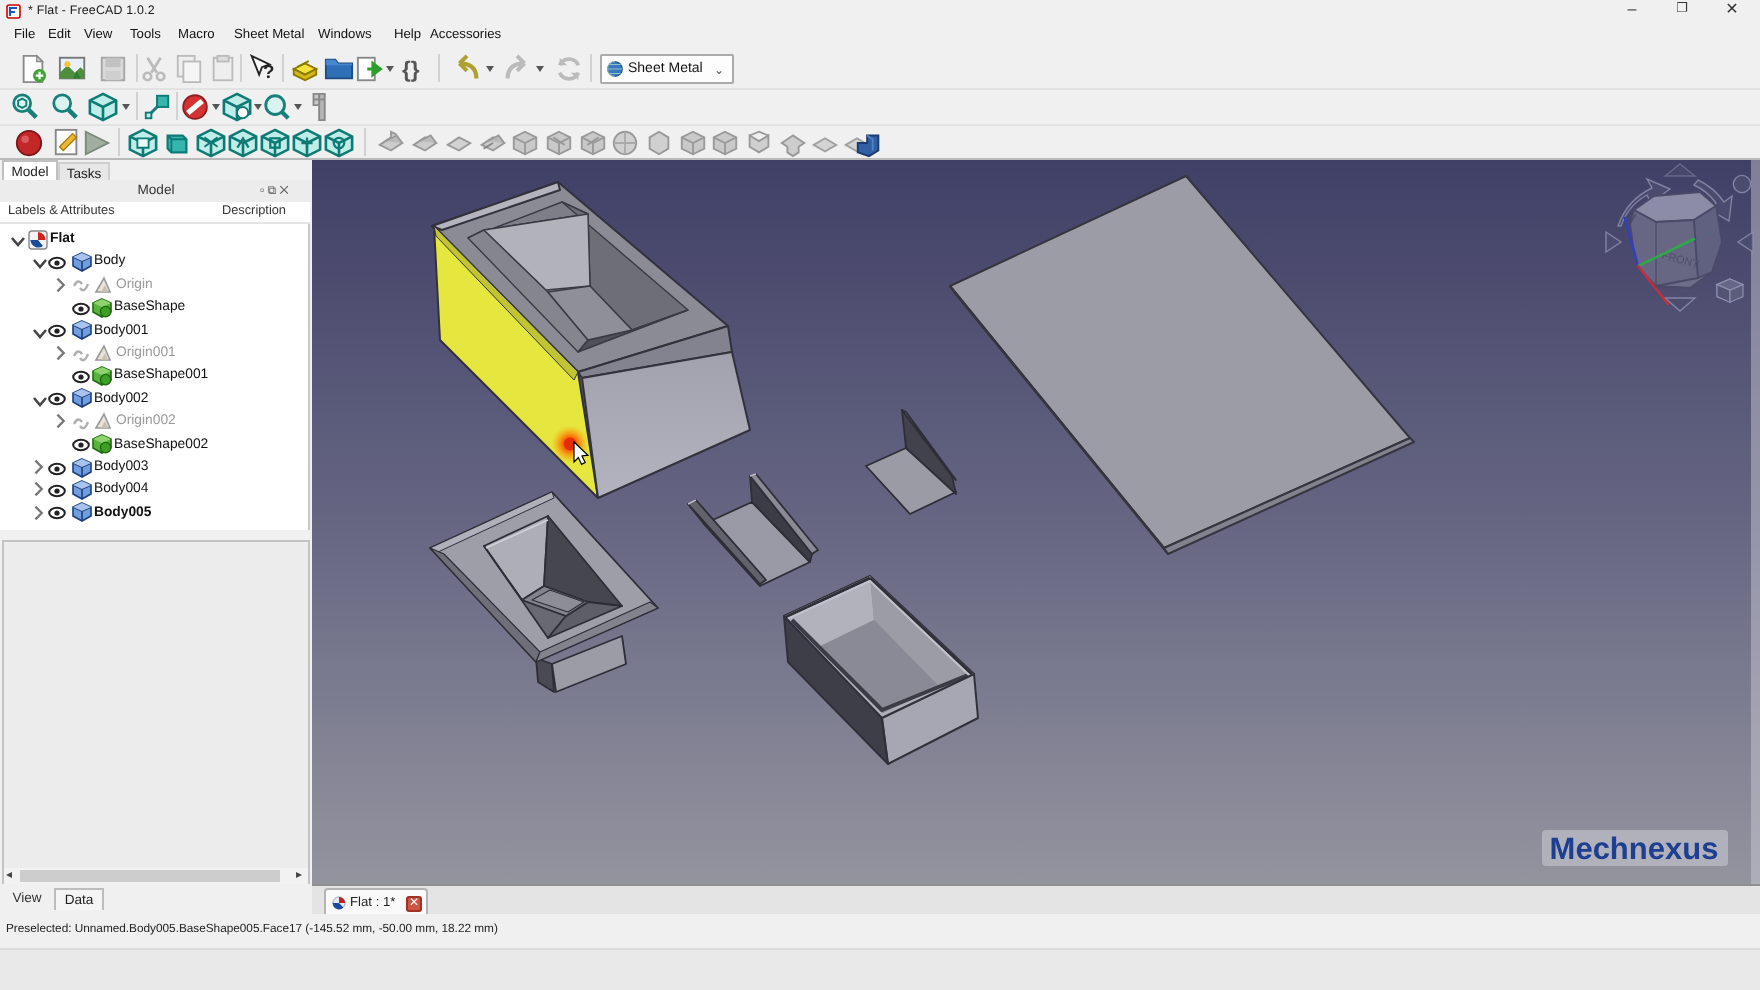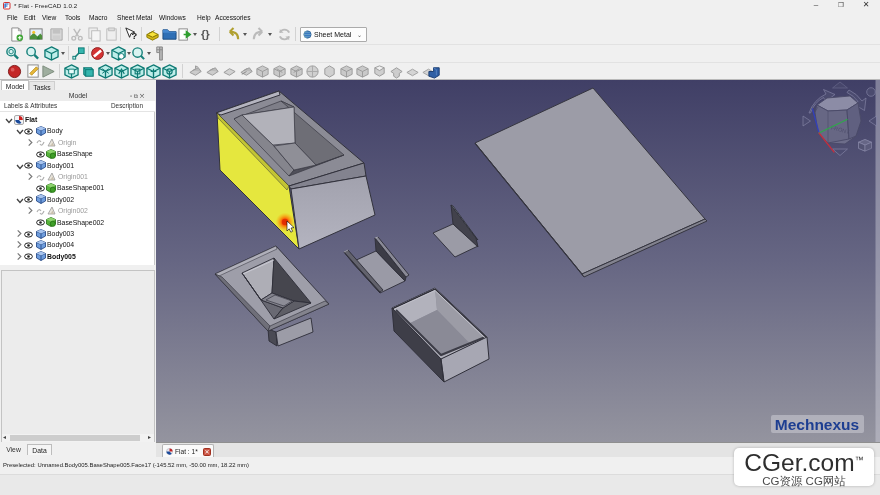--- a/index.html
+++ b/index.html
@@ -646,17 +646,13 @@
           <path d="M8 8 L1 8 A7 7 0 0 0 13 13 Z" fill="#1a4a9a"></path>
         </svg>
     <span class="abs" style="left:12px">Flat : 1*</span>
     <span class="abs" style="left:40px;top:2.5px;width:8px;height:8px;background:#cc5544;border:1px solid #a03020;border-radius:1.5px;color:#fff;font-size:6px;line-height:7px;text-align:center">✕</span>
   </div>
 </div>
 
 <div class="abs" id="statusbar"><span style="margin-left:3px">Preselected: Unnamed.Body005.BaseShape005.Face17 (-145.52 mm, -50.00 mm, 18.22 mm)</span></div>
 <div class="abs" id="bottomfill"></div>
 
-<div class="abs" id="cger">
-      <div class="big">CGer.com<span style="font-size:9px;vertical-align:8px">™</span></div>
-      <div class="small">CG资源 CG网站</div>
-    </div>
 </div>
 
 </body></html>

